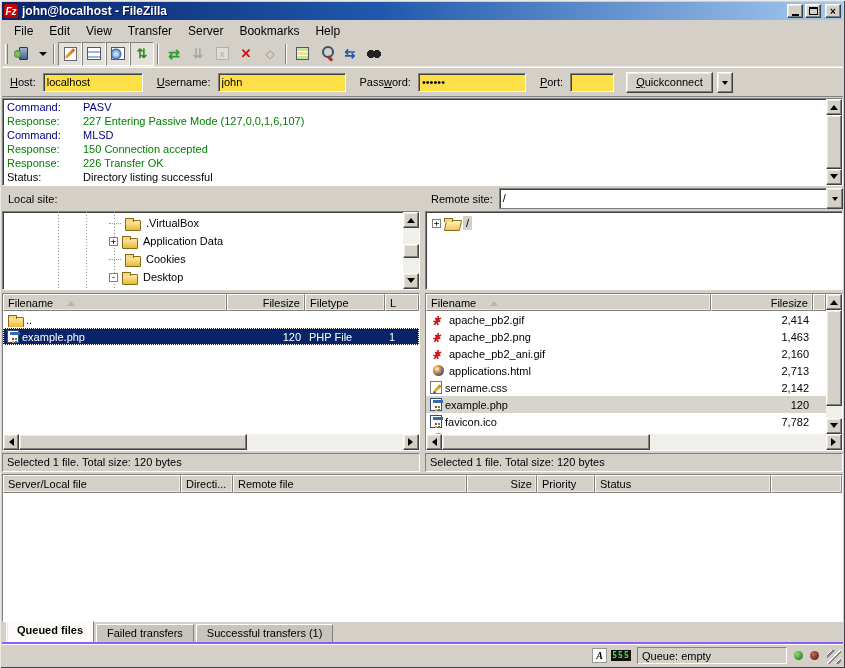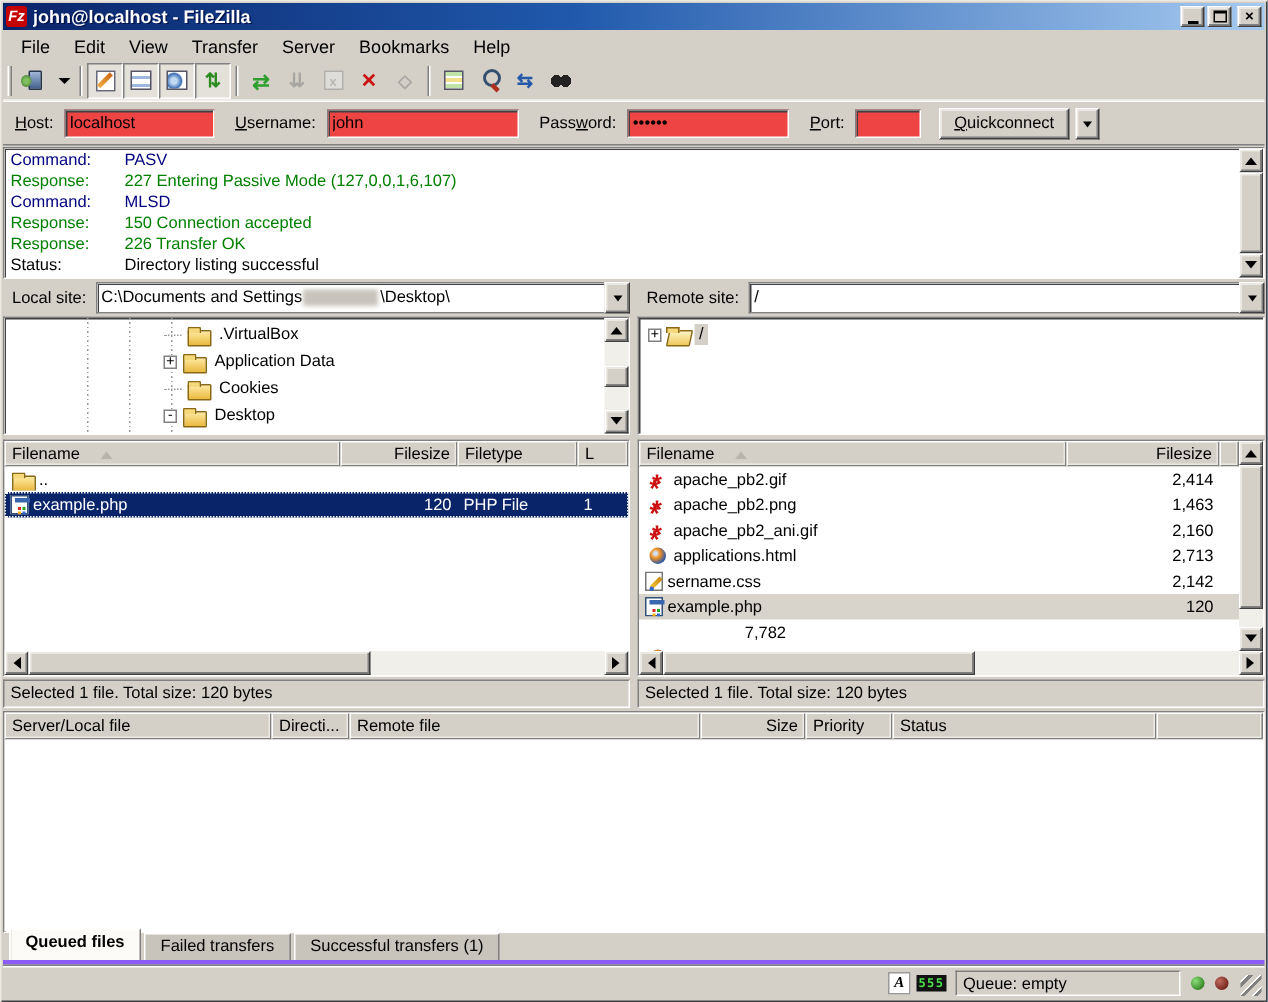--- a/index.html
+++ b/index.html
@@ -6,21 +6,21 @@
   *{box-sizing:border-box;}
   .window{
     width:845px;height:668px;background:#D4D0C8;
     font-family:"Liberation Sans",sans-serif;font-size:11px;color:#000;
     padding:2px;display:flex;flex-direction:column;
     box-shadow:inset 1px 1px 0 #ECE9E2, inset -1px -1px 0 #404040;
     position:relative;overflow:hidden;
   }
   .raised{border:1px solid #fff;border-right-color:#404040;border-bottom-color:#404040;box-shadow:inset -1px -1px 0 #808080,inset 1px 1px 0 #ECE9E2;background:#D4D0C8;}
   .sunken{border:1px solid #808080;border-right-color:#fff;border-bottom-color:#fff;box-shadow:inset 1px 1px 0 #404040;}
-  .field{border:1px solid #808080;border-right-color:#fff;border-bottom-color:#fff;box-shadow:inset 1px 1px 0 #404040;background:#ef4444;font:11px "Liberation Sans",sans-serif;padding:1px 3px;height:19px;}
+  .field{border:1px solid #808080;border-right-color:#fff;border-bottom-color:#fff;box-shadow:inset 1px 1px 0 #404040;background:#fde047;font:11px "Liberation Sans",sans-serif;padding:1px 3px;height:19px;}
   
   .titlebar{height:18px;background:linear-gradient(90deg,#0A246A 0%,#2059AC 45%,#A6CAF0 100%);display:flex;align-items:center;padding:0 2px;flex:none;}
   .app-icon{width:14px;height:14px;background:#C40000;color:#fff;font-weight:bold;font-style:italic;font-size:10px;display:flex;align-items:center;justify-content:center;border-radius:2px;margin-right:4px;flex:none;}
   .title-text{color:#fff;font-weight:bold;font-size:12px;text-shadow:1px 1px 0 #00124A;flex:1;white-space:nowrap;overflow:hidden;}
   .winbtn{width:16px;height:14px;margin-left:2px;display:flex;align-items:center;justify-content:center;flex:none;font-size:10px;font-weight:bold;color:#000;}
   .glyph-min{width:7px;height:2px;background:#000;margin-top:7px;}
   .glyph-max{width:9px;height:8px;border:1px solid #000;border-top:2px solid #000;}
   
   .menubar{height:21px;display:flex;align-items:center;padding-left:4px;flex:none;font-size:12px;}
   .mitem{padding:2px 8px;}
@@ -124,21 +124,21 @@
   .num{justify-content:flex-end;}
   .lc1{width:224px;}.lc2{width:78px;}.lc3{width:80px;}.lc4{flex:1;padding-right:0;}
   .rc1{width:285px;}.rc2{width:102px;}
   .pane-status{height:19px;margin-top:2px;border:1px solid #808080;border-right-color:#fff;border-bottom-color:#fff;padding:2px 4px;white-space:nowrap;overflow:hidden;flex:none;}
   
   .queuebox{flex:1;display:flex;flex-direction:column;background:#fff;margin-top:2px;overflow:hidden;}
   .qheader{height:18px;display:flex;flex:none;background:#D4D0C8;}
   .qc0{width:178px;}.qc1{width:52px;}.qc2{width:234px;}.qc3{width:70px;justify-content:flex-end;}.qc4{width:58px;}.qc5{width:176px;text-align:right;}
   .qbody{flex:1;background:#fff;}
   
-  .tabsrow{height:21px;display:flex;align-items:flex-end;padding-left:4px;flex:none;border-bottom:3px solid #8b5cf6;}
+  .tabsrow{height:21px;display:flex;align-items:flex-end;padding-left:4px;flex:none;border-bottom:1px solid #8b5cf6;}
   .tab{height:18px;padding:2px 10px 0 10px;background:#C8C4BC;border:1px solid #808080;border-top-color:#fff;border-left-color:#fff;border-bottom:none;margin-right:2px;white-space:nowrap;}
   .tab.active{height:21px;background:#FCFBF8;font-weight:bold;border-top:1px solid #fff;box-shadow:inset 1px 0 0 #ECE9E2;}
   
   .statusbar{height:23px;display:flex;align-items:center;flex:none;border-top:1px solid #808080;box-shadow:0 1px 0 #fff inset;padding:2px 2px 2px 6px;}
   .sb-spacer{flex:1;}
   .badge-ascii{width:15px;height:15px;background:#fff;border:1px solid #999;font-weight:bold;font-style:italic;font-size:10px;display:flex;align-items:center;justify-content:center;margin-right:4px;font-family:"Liberation Serif",serif;}
   .badge-speed{width:20px;height:11px;background:#111;color:#4DE04D;font-size:8px;font-weight:bold;display:flex;align-items:center;justify-content:center;margin-right:6px;letter-spacing:1px;font-family:"DejaVu Sans Mono",monospace;}
   .queue-status{width:150px;height:17px;border:1px solid #808080;border-right-color:#fff;border-bottom-color:#fff;padding:2px 4px;background:#D4D0C8;white-space:nowrap;overflow:hidden;}
   .led{width:9px;height:9px;border-radius:50%;margin-left:7px;flex:none;}
   .led-green{background:radial-gradient(circle at 3px 3px,#8BE07A,#2E7D1E 80%);}
@@ -275,24 +275,20 @@
           <span class="a-dn"></span>
         </span>
     </div>
   </div>
 
   <div class="panes">
 
     <div class="pane">
       <div class="siterow">
         <span class="sitelabel">Local site:</span>
-        <span class="combo">
-          <span class="combo-text"><span>C:\Documents and Settings</span><span class="masked"></span><span>\Desktop\</span></span>
-          <span class="combo-btn raised"></span>
-        </span>
       </div>
       <div class="treebox sunken">
         <div class="treebody guides" id="localtree">
             <div class="trow" style="padding-left: 106px;">
               <span class="tstub"></span>
               <span class="fi fi-folder-icon"></span>
               <span class="tlabel">.VirtualBox</span>
             </div>
             <div class="trow" style="padding-left: 106px;">
               <span class="expbox">+</span>
@@ -427,20 +423,24 @@
                   <span class="cell num rc2">2,142</span>
                 </div>
                 <div class="lrow sel-inactive">
                   <span class="cell rc1">
                     <span class="fi fi-php-file-icon"></span>
                     <span>example.php</span>
                   </span>
                   <span class="cell num rc2">120</span>
                 </div>
                 <div class="lrow">
+                  <span class="cell rc1">
+                    <span class="fi fi-ico-file-icon"></span>
+                    <span>favicon.ico</span>
+                  </span>
                   <span class="cell num rc2">7,782</span>
                 </div>
                 <div class="lrow">
                   <span class="cell rc1">
                     <span class="fi fi-html-file-icon"></span>
                     <span>index.html</span>
                   </span>
                   <span class="cell num rc2">202</span>
                 </div>
                 <div class="lrow">

